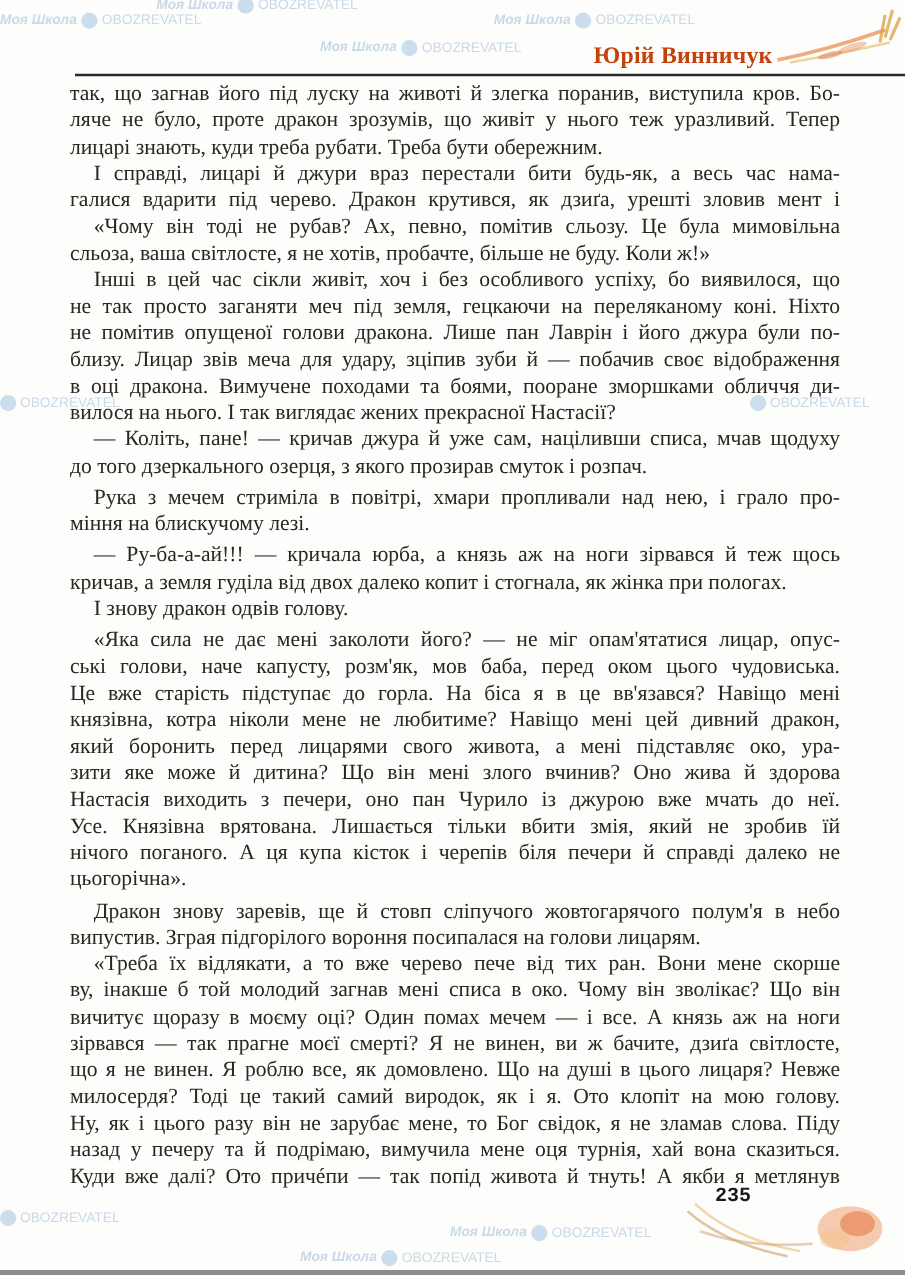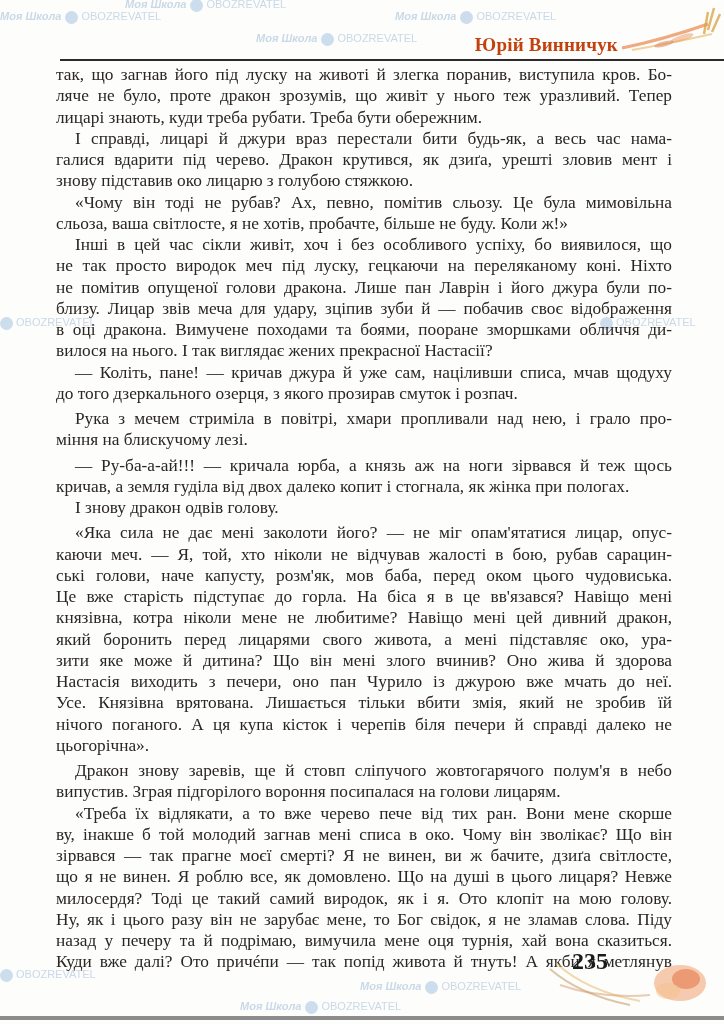--- a/index.html
+++ b/index.html
@@ -17,22 +17,22 @@
   .header-ornament { position: absolute; left: 612px; top: 4px; width: 112px; height: 58px; }
   .body-text {
     position: absolute; left: 56px; top: 64px; width: 616px;
     font-size: 17.3px; line-height: 21.25px;
   }
   .line { display: block; white-space: nowrap; text-align: justify; text-align-last: justify; height: 21.25px; }
   .line.last { text-align-last: left; }
   .line.indent { padding-left: 19px; }
   .gap { display: block; height: 4px; }
   .page-number {
-    position: absolute; left: 572px; top: 948px; font-family: Liberation Serif, serif; font-weight: bold;
-    font-size: 24px; color: #1a1a1a;
+    position: absolute; left: 572px; top: 948px; font-family: Liberation Mono, monospace; font-weight: bold;
+    font-size: 16px; color: #1a1a1a;
   }
   .footer-ornament { position: absolute; left: 540px; top: 955px; width: 180px; height: 60px; }
   .bottom-rule { position: absolute; left: 0; top: 1016px; width: 724px; height: 4px; background: #8c8c8c; }
   .watermark {
     position: absolute; font-family: "Liberation Sans", sans-serif; font-size: 11px; color: #b9cde0;
     white-space: nowrap; opacity: 0.75; pointer-events: none;
   }
   .watermark .wm-school { font-style: italic; font-weight: bold; margin-right: 4px; }
   .watermark .wm-logo {
     display: inline-block; width: 13px; height: 13px; border-radius: 50%; background: #bcd3e8;
@@ -68,31 +68,30 @@
 
     <div>
       <span class="line">так, що загнав його під луску на животі й злегка поранив, виступила кров. Бо-</span>
       <span class="line">ляче не було, проте дракон зрозумів, що живіт у нього теж уразливий. Тепер</span>
       <span class="line last">лицарі знають, куди треба рубати. Треба бути обережним.</span>
     </div>
 
     <div>
       <span class="line indent">І справді, лицарі й джури враз перестали бити будь-як, а весь час нама-</span>
       <span class="line">галися вдарити під черево. Дракон крутився, як дзиґа, урешті зловив мент і</span>
-      <span class="line last">знову підставив око лицарю з голубою стяжкою.</span>
     </div>
 
     <div>
       <span class="line indent">«Чому він тоді не рубав? Ах, певно, помітив сльозу. Це була мимовільна</span>
       <span class="line last">сльоза, ваша світлосте, я не хотів, пробачте, більше не буду. Коли ж!»</span>
     </div>
 
     <div>
       <span class="line indent">Інші в цей час сікли живіт, хоч і без особливого успіху, бо виявилося, що</span>
-      <span class="line">не так просто виродок меч під луску, гецкаючи на переляканому коні. Ніхто</span>
+      <span class="line">не так просто заганяти меч під земля, гецкаючи на переляканому коні. Ніхто</span>
       <span class="line">не помітив опущеної голови дракона. Лише пан Лаврін і його джура були по-</span>
       <span class="line">близу. Лицар звів меча для удару, зціпив зуби й — побачив своє відображення</span>
       <span class="line">в оці дракона. Вимучене походами та боями, пооране зморшками обличчя ди-</span>
       <span class="line last">вилося на нього. І так виглядає жених прекрасної Настасії?</span>
     </div>
 
     <div>
       <span class="line indent">— Коліть, пане! — кричав джура й уже сам, націливши списа, мчав щодуху</span>
       <span class="line last">до того дзеркального озерця, з якого прозирав смуток і розпач.</span>
     </div>
@@ -109,41 +108,41 @@
       <span class="line last">кричав, а земля гуділа від двох далеко копит і стогнала, як жінка при пологах.</span>
     </div>
 
     <div>
       <span class="line indent last">І знову дракон одвів голову.</span>
     </div>
     <span class="gap"></span>
 
     <div>
       <span class="line indent">«Яка сила не дає мені заколоти його? — не міг опам'ятатися лицар, опус-</span>
-      <span class="line">каючи меч. — Я, той, хто ніколи не відчував жалості в бою, рубав сарацин-</span>
       <span class="line">ські голови, наче капусту, розм'як, мов баба, перед оком цього чудовиська.</span>
       <span class="line">Це вже старість підступає до горла. На біса я в це вв'язався? Навіщо мені</span>
       <span class="line">князівна, котра ніколи мене не любитиме? Навіщо мені цей дивний дракон,</span>
       <span class="line">який боронить перед лицарями свого живота, а мені підставляє око, ура-</span>
       <span class="line">зити яке може й дитина? Що він мені злого вчинив? Оно жива й здорова</span>
       <span class="line">Настасія виходить з печери, оно пан Чурило із джурою вже мчать до неї.</span>
       <span class="line">Усе. Князівна врятована. Лишається тільки вбити змія, який не зробив їй</span>
       <span class="line">нічого поганого. А ця купа кісток і черепів біля печери й справді далеко не</span>
       <span class="line last">цьогорічна».</span>
     </div>
     <span class="gap"></span>
 
     <div>
       <span class="line indent">Дракон знову заревів, ще й стовп сліпучого жовтогарячого полум'я в небо</span>
       <span class="line last">випустив. Зграя підгорілого вороння посипалася на голови лицарям.</span>
     </div>
 
     <div>
       <span class="line indent">«Треба їх відлякати, а то вже черево пече від тих ран. Вони мене скорше</span>
       <span class="line">ву, інакше б той молодий загнав мені списа в око. Чому він зволікає? Що він</span>
+      <span class="line">вичитує щоразу в моєму оці? Один помах мечем — і все. А князь аж на ноги</span>
       <span class="line">зірвався — так прагне моєї смерті? Я не винен, ви ж бачите, дзиґа світлосте,</span>
       <span class="line">що я не винен. Я роблю все, як домовлено. Що на душі в цього лицаря? Невже</span>
       <span class="line">милосердя? Тоді це такий самий виродок, як і я. Ото клопіт на мою голову.</span>
       <span class="line">Ну, як і цього разу він не зарубає мене, то Бог свідок, я не зламав слова. Піду</span>
       <span class="line">назад у печеру та й подрімаю, вимучила мене оця турнія, хай вона сказиться.</span>
       <span class="line">Куди вже далі? Ото причéпи — так попід живота й тнуть! А якби я метлянув</span>
     </div>
   </div>
 
   <svg class="footer-ornament" viewBox="0 0 180 60">

